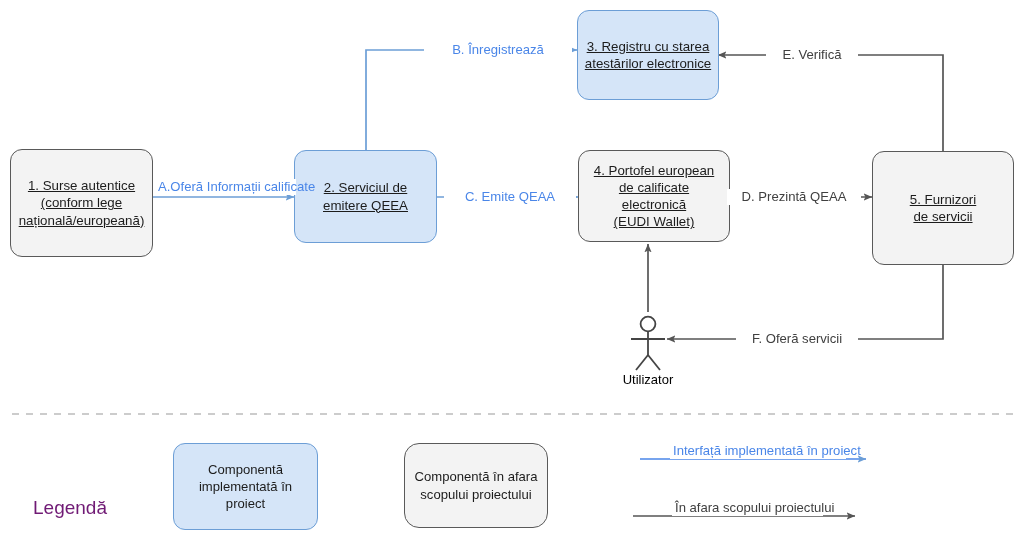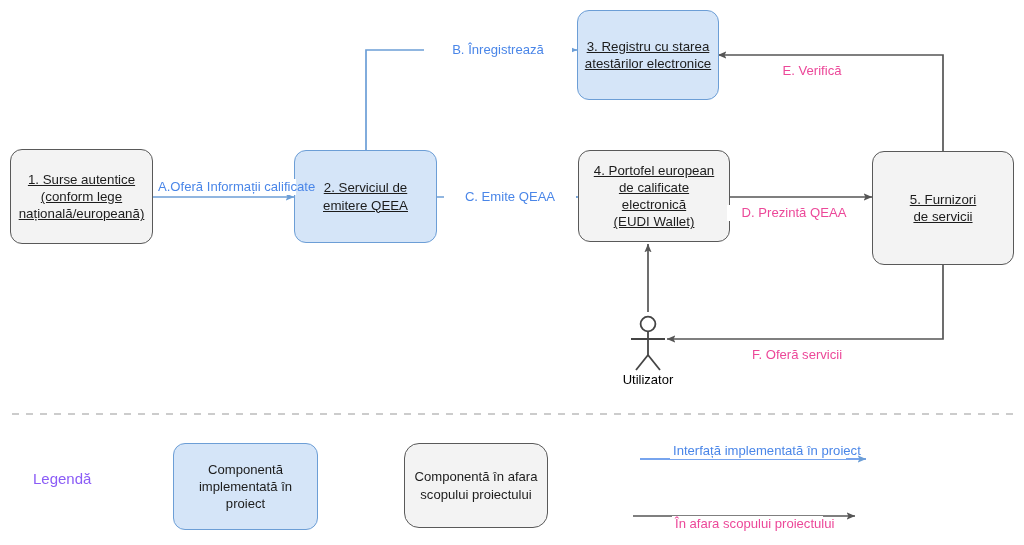--- a/index.html
+++ b/index.html
@@ -54,35 +54,36 @@
     position: absolute;
     text-align: center;
     line-height: 1.22;
     font-size: 13.1px;
     background: #ffffff;
     white-space: nowrap;
     z-index: 4;
     padding: 0 2px;
   }
   .lbl-blue { color: #4a86e8; }
-  .lbl-gray { color: #ec4899; margin-top: 16px; }
+  .lbl-gray { color: #404040; }
   .actor-label {
     position: absolute;
     font-size: 13px;
     color: #000000;
     text-align: center;
     white-space: nowrap;
     z-index: 4;
   }
   .legend-title {
     position: absolute;
-    font-size: 15px;
-    color: #8b5cf6;
-    white-space: nowrap;
-    z-index: 4;
+    font-size: 19px;
+    color: #701a75;
+    white-space: nowrap;
+    z-index: 4;
+    margin-top: 27px;
   }
   .legend-node {
     position: absolute;
     box-sizing: border-box;
     border-radius: 12px;
     display: flex;
     align-items: center;
     justify-content: center;
     text-align: center;
     line-height: 1.3;
@@ -159,21 +160,21 @@
 
     <g>
       <line x1="640" y1="459" x2="866" y2="459" stroke="#4a86e8" stroke-width="1.7" marker-end="url(#arrowBlue)"></line>
     </g>
 
     <g>
       <line x1="633" y1="516" x2="855" y2="516" stroke="#555555" stroke-width="1.7" marker-end="url(#arrowGray)"></line>
     </g>
   </svg>
 
-  <div class="node node-gray" style="left:10px; top:149px; width:143px; height:95px;">
+  <div class="node node-gray" style="left:10px; top:149px; width:143px; height:108px;">
     <div>
       <span>1. Surse autentice</span>
       <span>(conform lege</span>
       <span>națională/europeană)</span>
     </div>
   </div>
 
   <div class="node node-blue" style="left:294px; top:150px; width:143px; height:93px;">
     <div>
       <span>2. Serviciul de</span>

